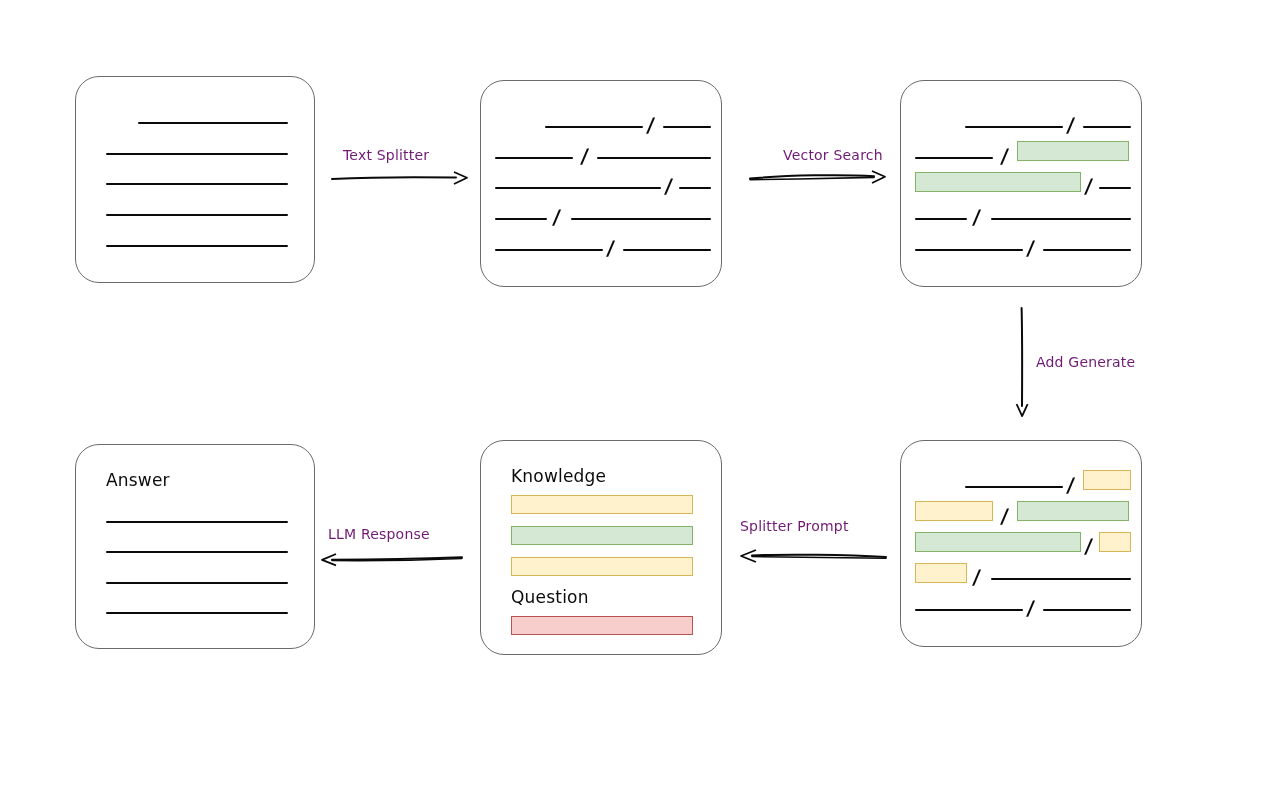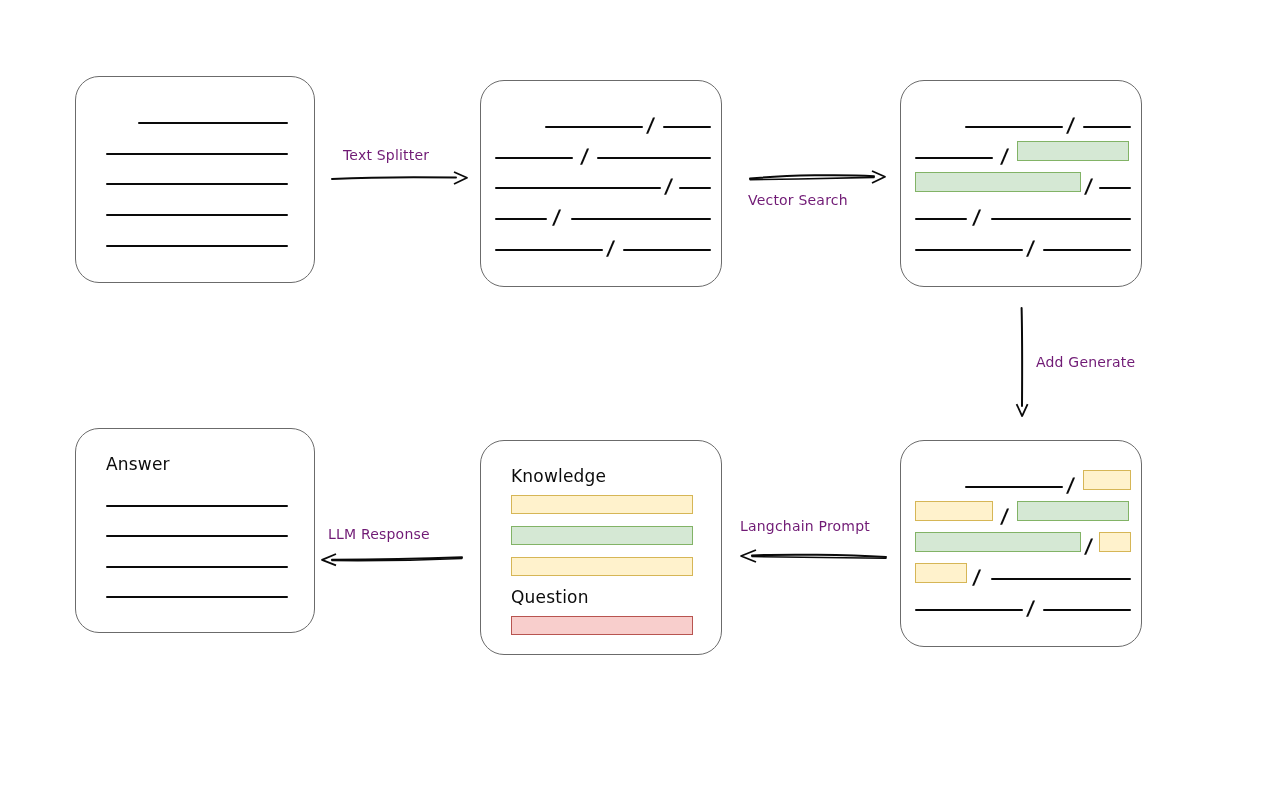--- a/index.html
+++ b/index.html
@@ -113,21 +113,21 @@
 
     <div class="rule" style="left:14px;  top:137px; width:52px;"></div>
     <div class="slash" style="left:72px;  top:126px;">/</div>
     <div class="rule" style="left:90px;  top:137px; width:140px;"></div>
 
     <div class="rule" style="left:14px;  top:168px; width:108px;"></div>
     <div class="slash" style="left:126px; top:157px;">/</div>
     <div class="rule" style="left:142px; top:168px; width:88px;"></div>
   </div>
 
-  <div class="arrow-label" style="left:748px; top:147px;margin-top:45px;">Vector Search</div>
+  <div class="arrow-label" style="left:783px; top:147px;">Vector Search</div>
   <svg class="arrow-svg" style="left:748px; top:166px; width:140px; height:22px;" viewBox="0 0 140 22">
     <path d="M2,12.5 C40,9 95,8.4 126,10.2" stroke="#0a0a0a" stroke-width="2" fill="none" stroke-linecap="round"></path>
     <path d="M2,13.6 C42,13.2 96,12.3 126,11.4" stroke="#0a0a0a" stroke-width="1.6" fill="none" stroke-linecap="round"></path>
     <path d="M124,5 L137,10.8 L124,17" stroke="#0a0a0a" stroke-width="1.8" fill="none" stroke-linejoin="round"></path>
   </svg>
 
   <div class="doc-box" style="left:900px; top:80px; width:242px; height:207px;">
     <div class="rule" style="left:64px;  top:45px;  width:98px;"></div>
     <div class="slash" style="left:166px; top:34px;">/</div>
     <div class="rule" style="left:182px; top:45px;  width:48px;"></div>
@@ -148,21 +148,21 @@
     <div class="slash" style="left:126px; top:157px;">/</div>
     <div class="rule" style="left:142px; top:168px; width:88px;"></div>
   </div>
 
   <div class="arrow-label" style="left:1036px; top:354px;">Add Generate</div>
   <svg class="arrow-svg" style="left:1012px; top:306px; width:22px; height:112px;" viewBox="0 0 22 112">
     <path d="M9.6,2 C10.4,34 10.2,70 10,100" stroke="#0a0a0a" stroke-width="2" fill="none" stroke-linecap="round"></path>
     <path d="M4.6,98 L10.1,110 L15.6,98" stroke="#0a0a0a" stroke-width="1.8" fill="none" stroke-linejoin="round"></path>
   </svg>
 
-  <div class="doc-box" style="left:75px; top:428px; width:240px; height:205px;padding-left:26px;">
+  <div class="doc-box" style="left:75px; top:444px; width:240px; height:205px;padding-left:26px;">
     <div class="box-label" style="left:30px; top:25px;">Answer</div>
     <div class="rule" style="left:30px; top:76px;  width:182px;"></div>
     <div class="rule" style="left:30px; top:106px; width:182px;"></div>
     <div class="rule" style="left:30px; top:137px; width:182px;"></div>
     <div class="rule" style="left:30px; top:167px; width:182px;"></div>
   </div>
 
   <div class="arrow-label" style="left:328px; top:526px;">LLM Response</div>
   <svg class="arrow-svg" style="left:318px; top:548px; width:146px; height:22px;" viewBox="0 0 146 22">
     <path d="M144,9.2 C110,10.4 48,11.6 14,11.8" stroke="#0a0a0a" stroke-width="2" fill="none" stroke-linecap="round"></path>
@@ -172,21 +172,21 @@
 
   <div class="doc-box" style="left:480px; top:440px; width:242px; height:215px;">
     <div class="box-label" style="left:30px; top:25px;">Knowledge</div>
     <div class="chip chip-yellow" style="left:30px; top:54px;  width:182px; height:19px;"></div>
     <div class="chip chip-green" style="left:30px; top:85px;  width:182px; height:19px;"></div>
     <div class="chip chip-yellow" style="left:30px; top:116px; width:182px; height:19px;"></div>
     <div class="box-label" style="left:30px; top:146px;">Question</div>
     <div class="chip chip-red" style="left:30px; top:175px; width:182px; height:19px;"></div>
   </div>
 
-  <div class="arrow-label" style="left:740px; top:518px;">Langchain Prompt</div>
+  <div class="arrow-label" style="left:740px; top:518px;">Splitter Prompt</div>
   <svg class="arrow-svg" style="left:736px; top:545px; width:152px; height:22px;" viewBox="0 0 152 22">
     <path d="M150,12 C110,9.6 50,9 16,10.4" stroke="#0a0a0a" stroke-width="2" fill="none" stroke-linecap="round"></path>
     <path d="M150,13.2 C112,12.4 50,12.2 16,11.6" stroke="#0a0a0a" stroke-width="1.5" fill="none" stroke-linecap="round"></path>
     <path d="M20,5 L5,11 L20,17" stroke="#0a0a0a" stroke-width="1.8" fill="none" stroke-linejoin="round"></path>
   </svg>
 
   <div class="doc-box" style="left:900px; top:440px; width:242px; height:207px;">
     <div class="rule" style="left:64px;  top:45px;  width:98px;"></div>
     <div class="slash" style="left:166px; top:34px;">/</div>
     <div class="chip chip-yellow" style="left:182px; top:29px; width:48px; height:20px;"></div>

